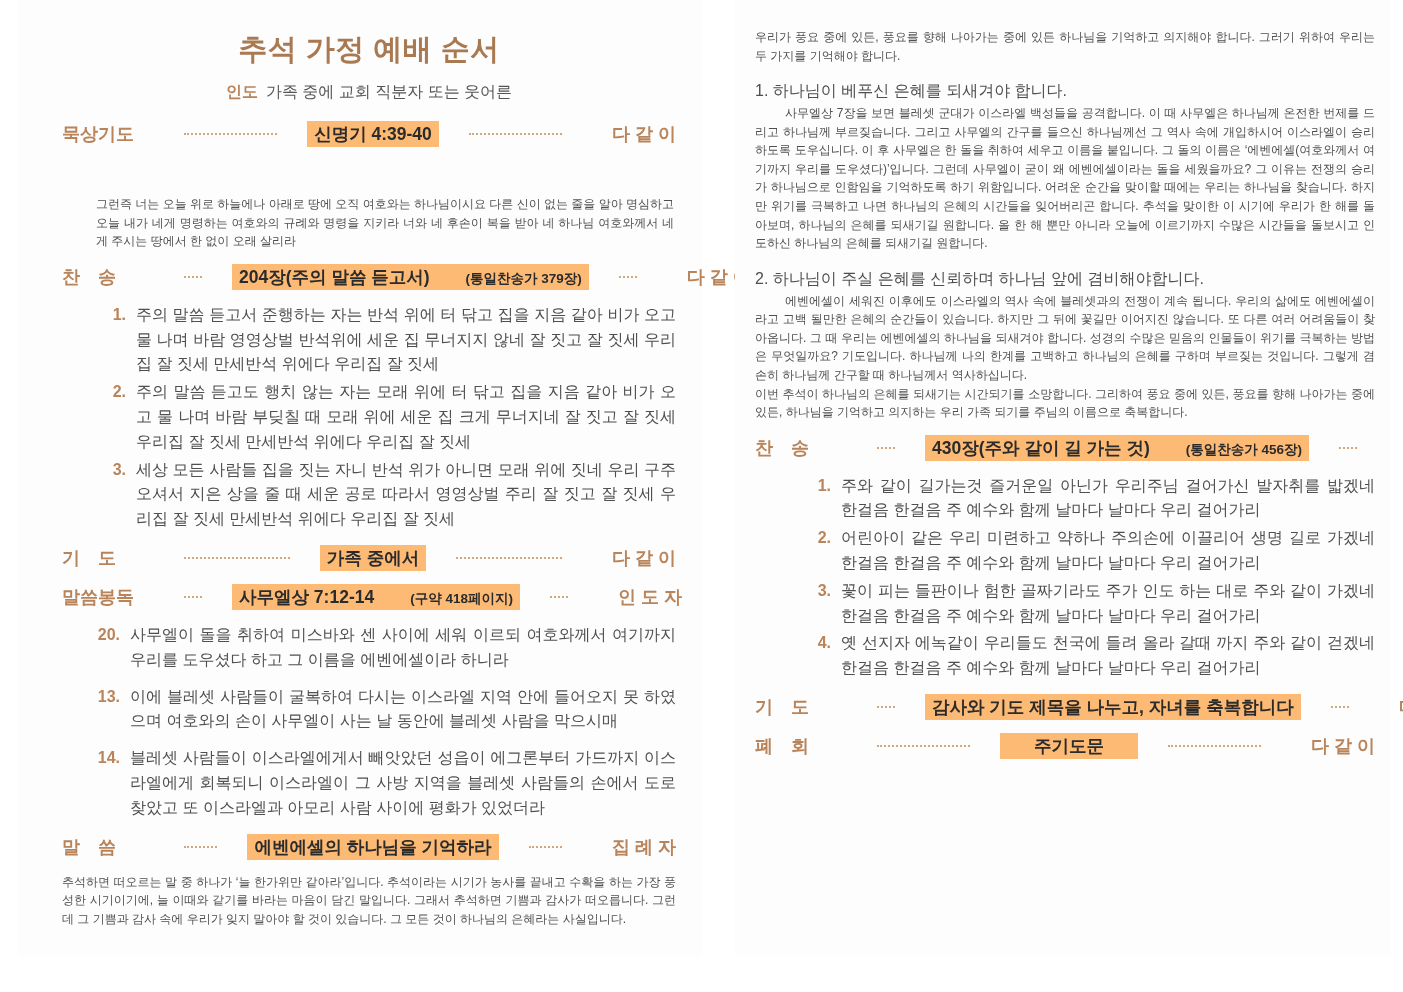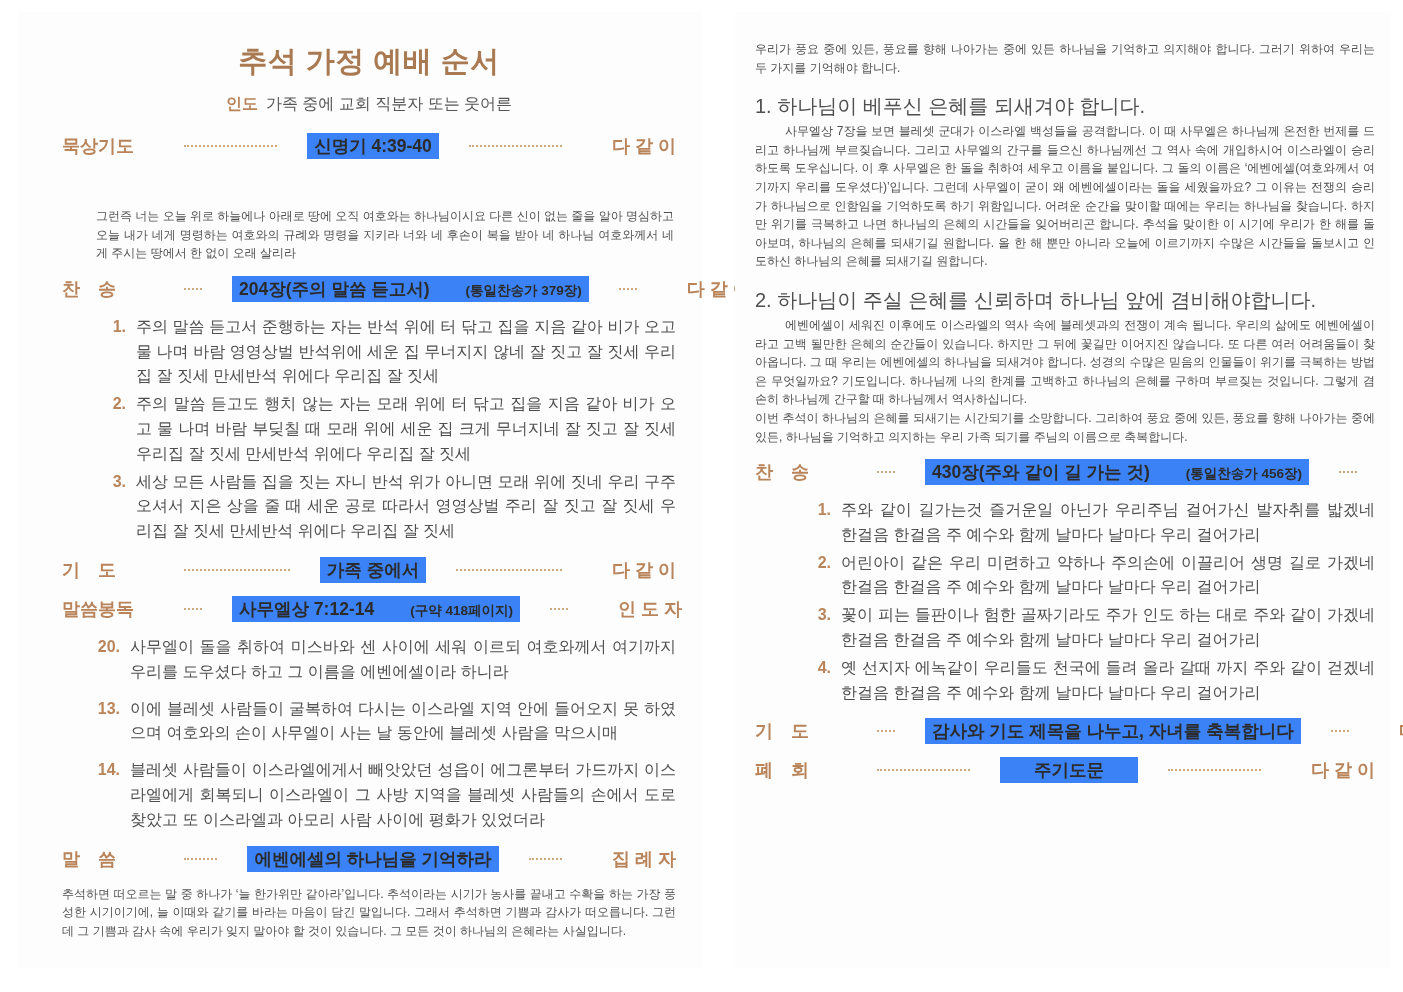--- a/index.html
+++ b/index.html
@@ -1,57 +1,57 @@
 <!DOCTYPE html>
 <html><head>
 <meta charset="utf-8">
 <style>
   html,body{margin:0;padding:0;}
   body{
     width:1403px;height:992px;position:relative;background:#ffffff;
     font-family:"Liberation Sans","DejaVu Sans",sans-serif;
     color:#4f4f4f;-webkit-font-smoothing:antialiased;
   }
-  .page{position:absolute;top:12px;height:956px;background:#fdfdfd;box-sizing:border-box;}
+  .page{position:absolute;top:0;height:956px;background:#fdfdfd;box-sizing:border-box;}
   .page-left{left:18px;width:684px;padding:30px 26px 0 44px;}
   .page-right{left:735px;width:656px;padding:28px 16px 0 20px;}
 
   .doc-title{
     text-align:center;font-size:29px;font-weight:bold;color:#a97a52;
     margin:0 0 12px 0;letter-spacing:0.5px;
   }
   .doc-subtitle{text-align:center;font-size:16px;margin:0 0 18px 0;color:#555;}
   .doc-subtitle .sub-label{color:#b9845a;font-weight:bold;margin-right:8px;}
 
   .svc{display:flex;align-items:center;font-weight:bold;margin:13px 0;gap:20px;}
   .svc-label{color:#b9845a;font-size:18px;white-space:pre;min-width:92px;flex-shrink:0;}
   .dots{flex:1;height:0;border-bottom:2px dotted #cfa87e;margin:0 10px;min-width:18px;}
   .svc-center{
-    background:#3b82f6;color:#2b2b2b;font-size:17.5px;
+    background:#fdba74;color:#2b2b2b;font-size:17.5px;
     padding:1px 7px;white-space:nowrap;
   }
   .svc-center .svc-note{font-size:13.5px;padding-left:36px;}
   .svc-center.wide-pad{padding:1px 34px;}
   .svc-right{color:#b9845a;font-size:18px;white-space:pre;min-width:84px;text-align:right;flex-shrink:0;}
 
   .para{font-size:12px;line-height:1.55;text-align:justify;margin:0;}
   .indent-block{margin-left:34px;margin-right:2px;margin-top:48px;}
   .first-indent{text-indent:30px;}
 
   .hymn{margin:4px 0 6px 34px;}
   .hymn-r{margin:2px 0 4px 46px;}
   .verse-row{display:flex;font-size:16px;line-height:1.55;margin-bottom:3px;}
   .verse-num{color:#b9845a;font-weight:bold;width:30px;text-align:right;margin-right:10px;flex-shrink:0;}
   .verse-text{flex:1;text-align:justify;}
 
   .bible{margin:2px 0 4px 24px;}
   .bible .verse-row{margin-bottom:12px;}
   .bible .verse-num{width:34px;}
 
-  .point-title{font-size:20px;line-height:1.55;margin:14px 0 0 0;}
+  .point-title{font-size:16px;line-height:1.55;margin:14px 0 0 0;}
 </style>
 </head>
 <body>
 
 <div class="page page-left">
 
   <h1 class="doc-title">추석 가정 예배 순서</h1>
 
   <p class="doc-subtitle"><span class="sub-label">인도</span><span>가족 중에 교회 직분자 또는 웃어른</span></p>
 

